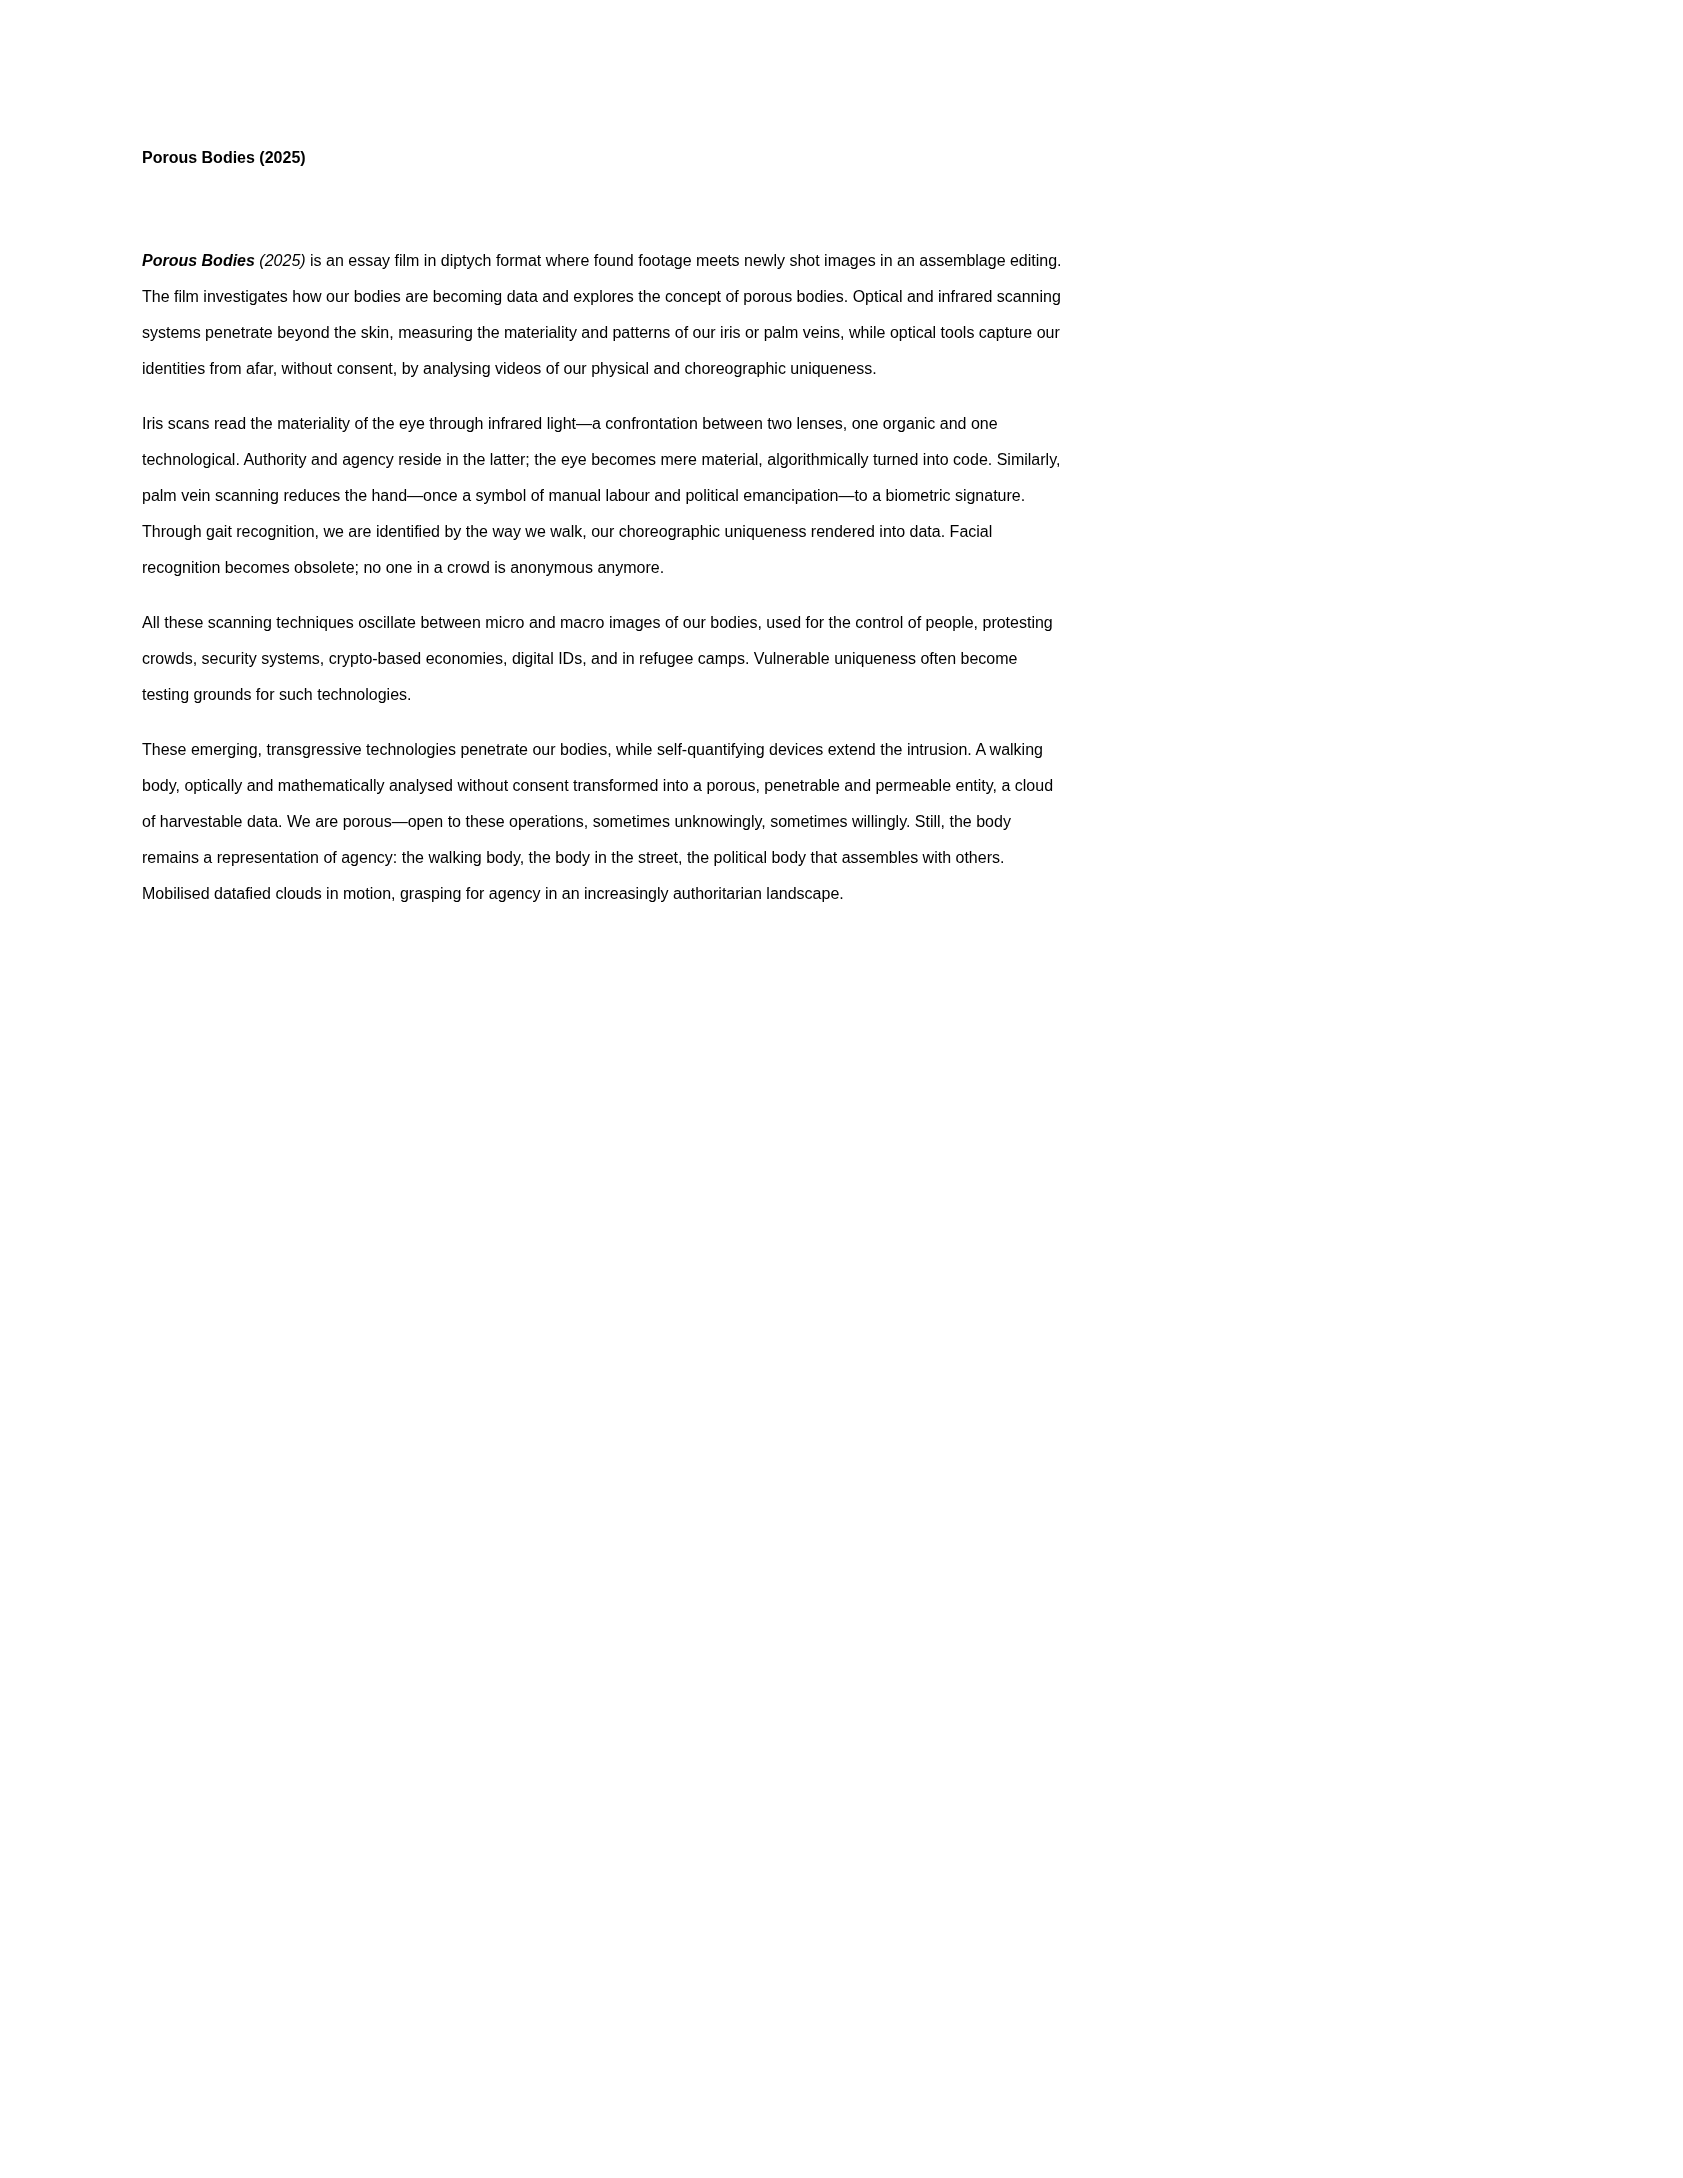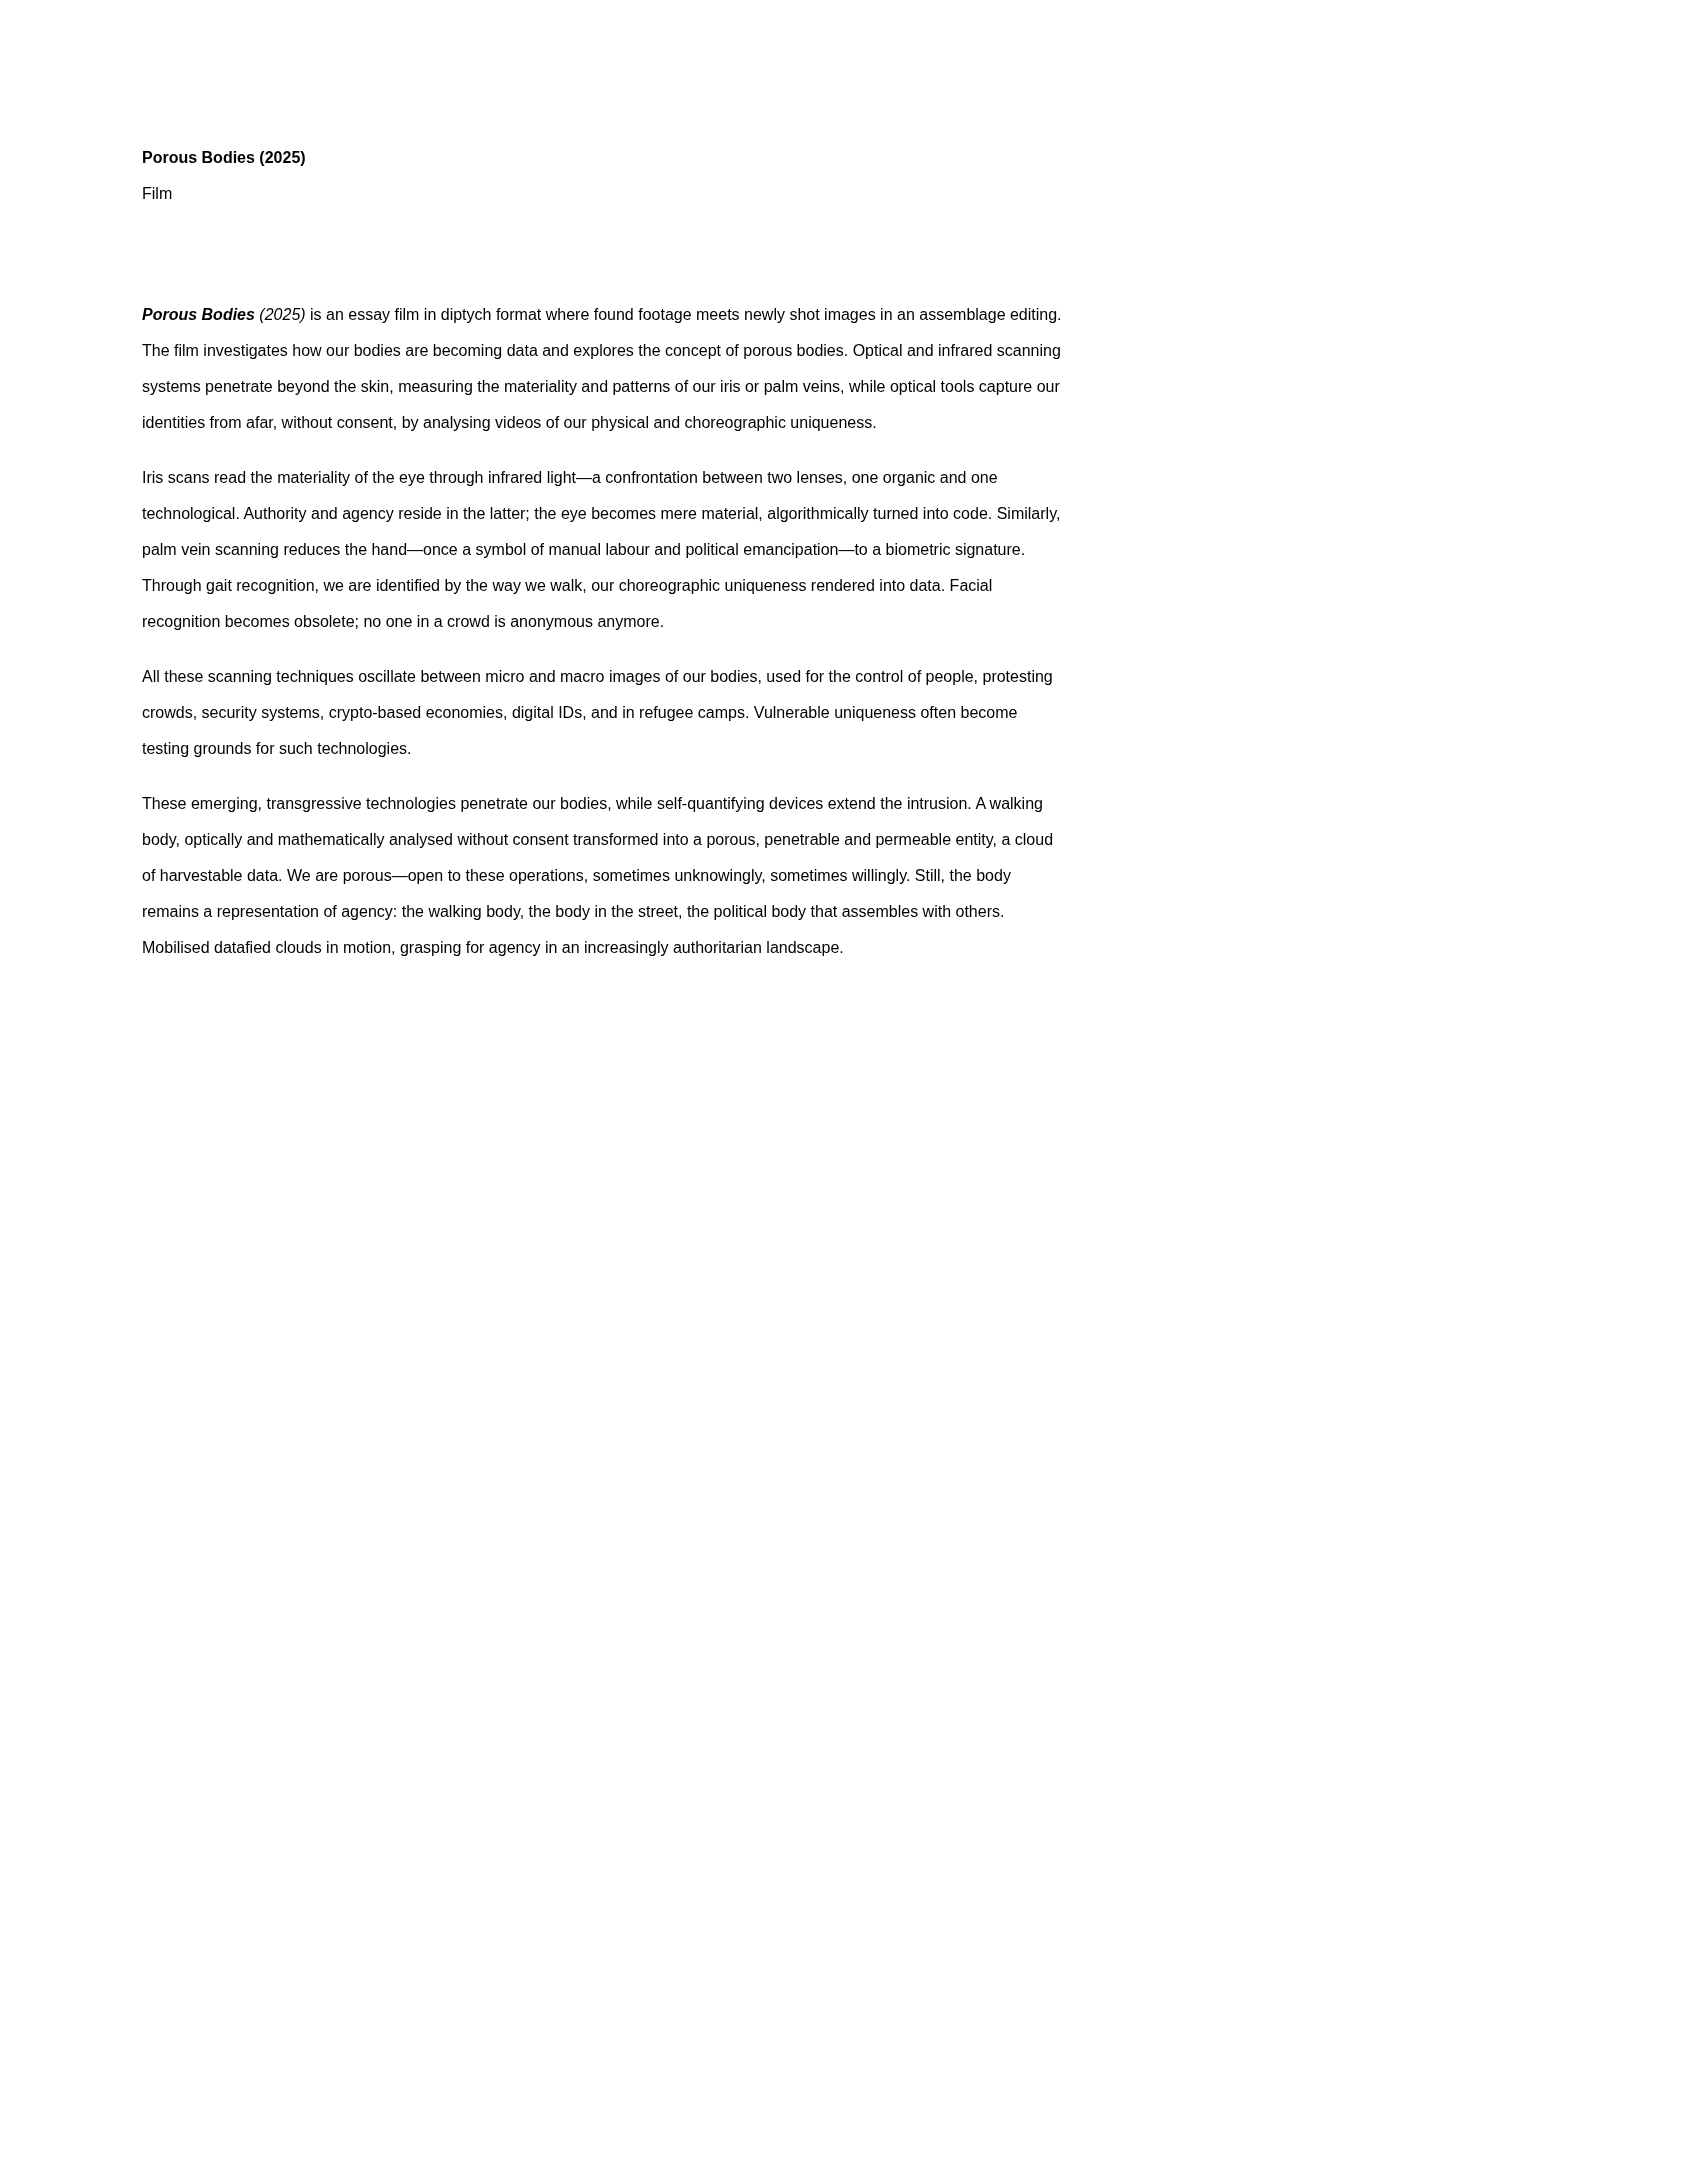--- a/index.html
+++ b/index.html
@@ -24,38 +24,37 @@
     margin: 0;
   }
   .doc-title {
     font-weight: 700;
   }
   .para {
     margin: 0 0 19px 0;
     text-align: left;
   }
   .para.intro {
-    margin-top: 85px;
+    margin-top: 67px;
   }
   .bi {
     font-weight: 700;
     font-style: italic;
   }
   .it {
     font-style: italic;
   }
 </style>
 </head>
 <body>
 
 <div class="page">
 
   <p class="header-line doc-title">Porous Bodies (2025)</p>
 
-  <p class="header-line">Film</p>
 
 
   <p class="para intro"><span class="bi">Porous Bodies</span><span class="it"> (2025)</span><span> is an essay film in diptych format where found footage meets newly shot images in an assemblage editing. The film investigates how our bodies are becoming data and explores the concept of porous bodies. Optical and infrared scanning systems penetrate beyond the skin, measuring the materiality and patterns of our iris or palm veins, while optical tools capture our identities from afar, without consent, by analysing videos of our physical and choreographic uniqueness.</span></p>
 
   <p class="para">Iris scans read the materiality of the eye through infrared light—a confrontation between two lenses, one organic and one technological. Authority and agency reside in the latter; the eye becomes mere material, algorithmically turned into code. Similarly, palm vein scanning reduces the hand—once a symbol of manual labour and political emancipation—to a biometric signature. Through gait recognition, we are identified by the way we walk, our choreographic uniqueness rendered into data. Facial recognition becomes obsolete; no one in a crowd is anonymous anymore.</p>
 
   <p class="para">All these scanning techniques oscillate between micro and macro images of our bodies, used for the control of people, protesting crowds, security systems, crypto-based economies, digital IDs, and in refugee camps. Vulnerable uniqueness often become testing grounds for such technologies.</p>
 
   <p class="para">These emerging, transgressive technologies penetrate our bodies, while self-quantifying devices extend the intrusion. A walking body, optically and mathematically analysed without consent transformed into a porous, penetrable and permeable entity, a cloud of harvestable data. We are porous—open to these operations, sometimes unknowingly, sometimes willingly. Still, the body remains a representation of agency: the walking body, the body in the street, the political body that assembles with others. Mobilised datafied clouds in motion, grasping for agency in an increasingly authoritarian landscape.</p>
 

